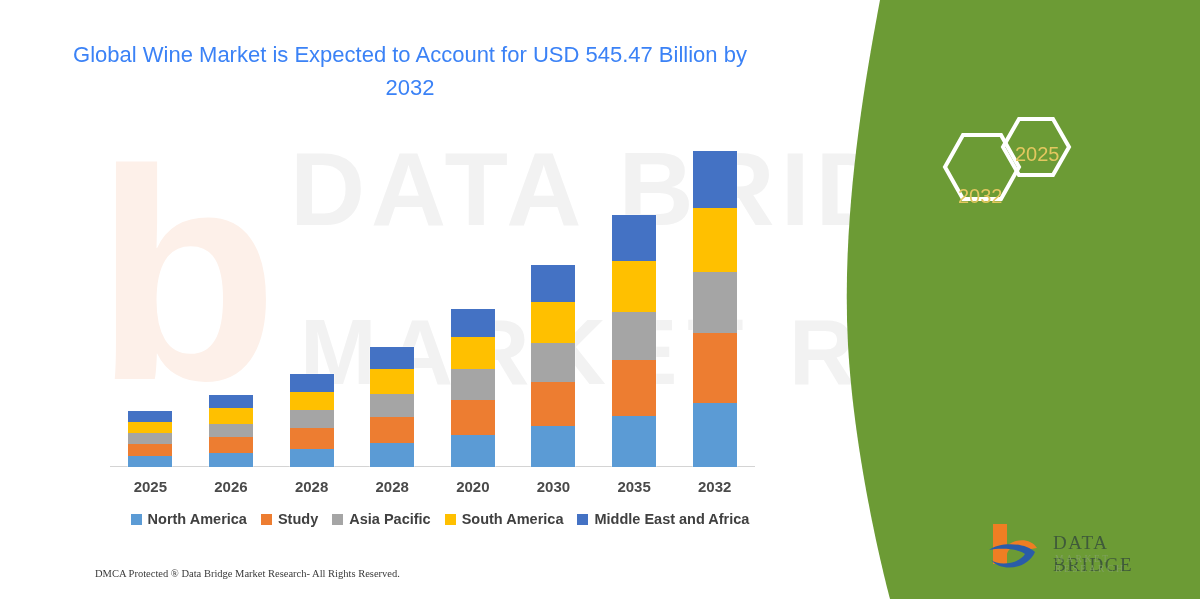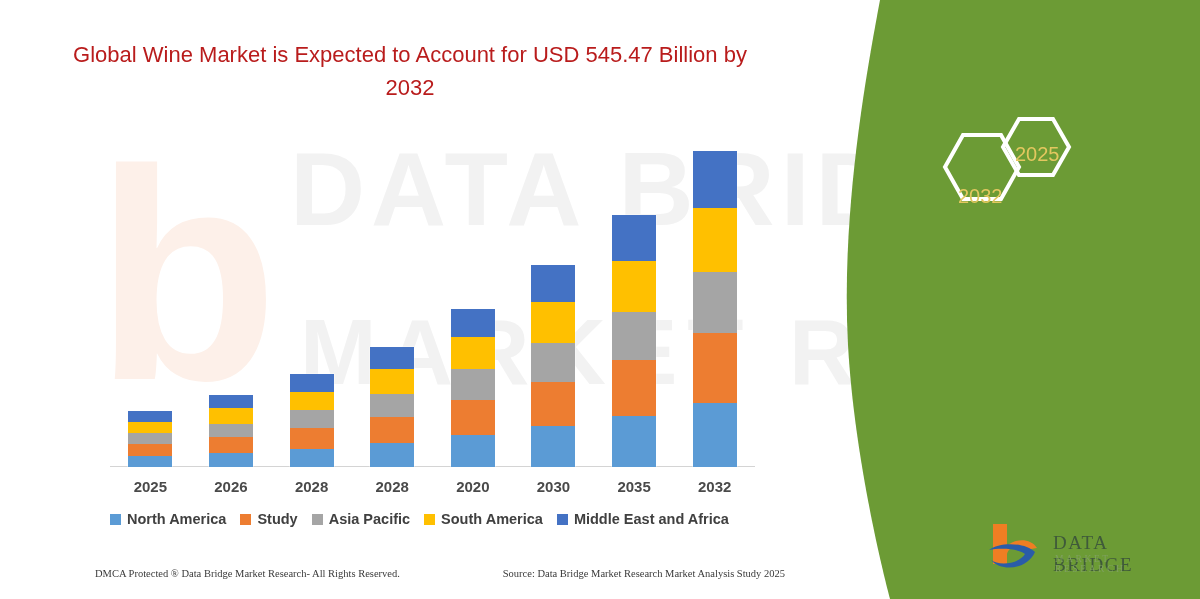--- a/index.html
+++ b/index.html
@@ -35,21 +35,21 @@
     font-size:300px;line-height:250px;
     color:#fdf0e9;font-weight:700;
   }
 
   
   .left-panel{position:absolute;left:0;top:0;width:830px;height:599px;}
 
   .chart-title{
     position:absolute;left:60px;top:38px;width:700px;
     text-align:center;
-    color:#b91c1c;
+    color:#3b82f6;
     font-size:22px;
     line-height:33px;
     font-weight:400;
   }
 
   
   .plot{
     position:absolute;left:110px;top:140px;
     width:645px;height:327px;
   }
@@ -79,21 +79,21 @@
   }
   .xlabel{
     flex:1 1 0;text-align:center;
     font-size:15px;font-weight:700;color:#4a4a4a;
     line-height:26px;
   }
 
   
   .legend{
     position:absolute;left:110px;top:511px;width:660px;
-    display:flex;align-items:center;justify-content:flex-start;
+    display:flex;align-items:center;justify-content:center;
     gap:14px;
   }
   .legend-item{display:flex;align-items:center;gap:6px;}
   .legend-swatch{width:11px;height:11px;display:block;}
   .legend-label{
     font-size:14.5px;font-weight:700;color:#404040;white-space:nowrap;
   }
 
   
   .footer{
@@ -265,21 +265,20 @@
           <span class="legend-label">South America</span>
         </div>
         <div class="legend-item">
           <span class="legend-swatch" style="background: rgb(68, 114, 196);"></span>
           <span class="legend-label">Middle East and Africa</span>
         </div>
       </div>
 
     <div class="footer">
       <span>DMCA Protected ® Data Bridge Market Research- All Rights Reserved.</span>
-      <span>Source: Data Bridge Market Research  Market Analysis Study 2025</span>
     </div>
   </div>
 
   <div class="green-panel">
     <svg class="green-svg" width="440" height="599" viewBox="0 0 440 599">
       <path d="M 120 0 L 440 0 L 440 599 L 130 599 C 130 599 95 470 88 345 C 81 215 105 80 120 0 Z" fill="#6c9b35"></path>
     </svg>
 
     <div class="green-content">
 

